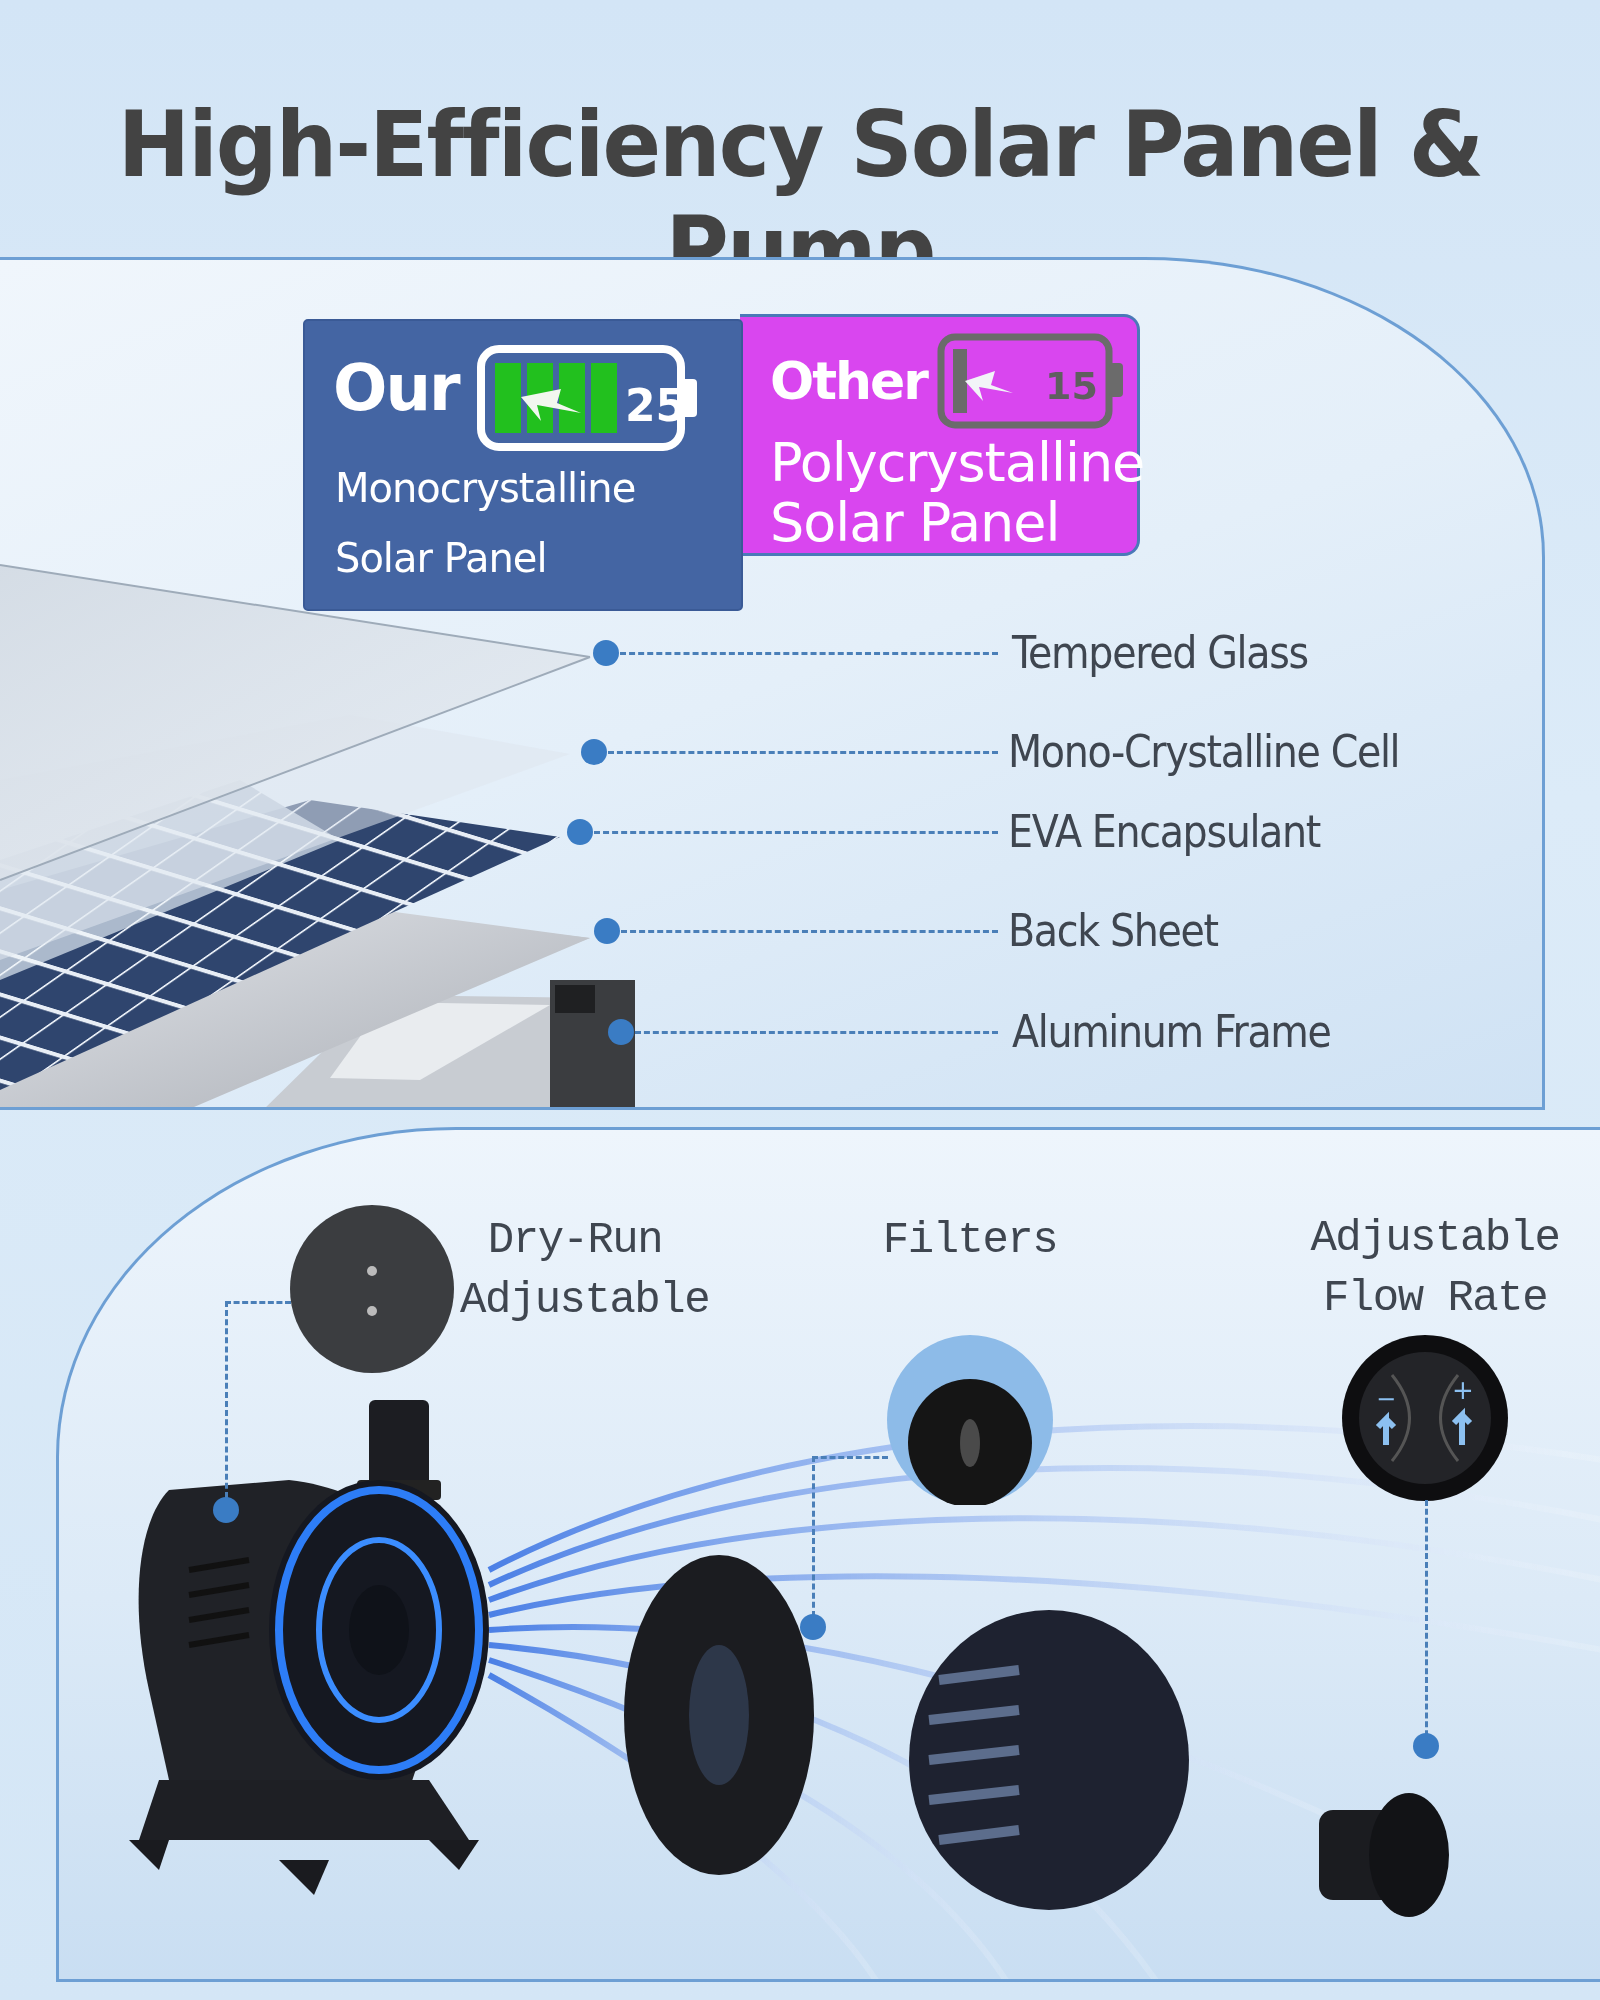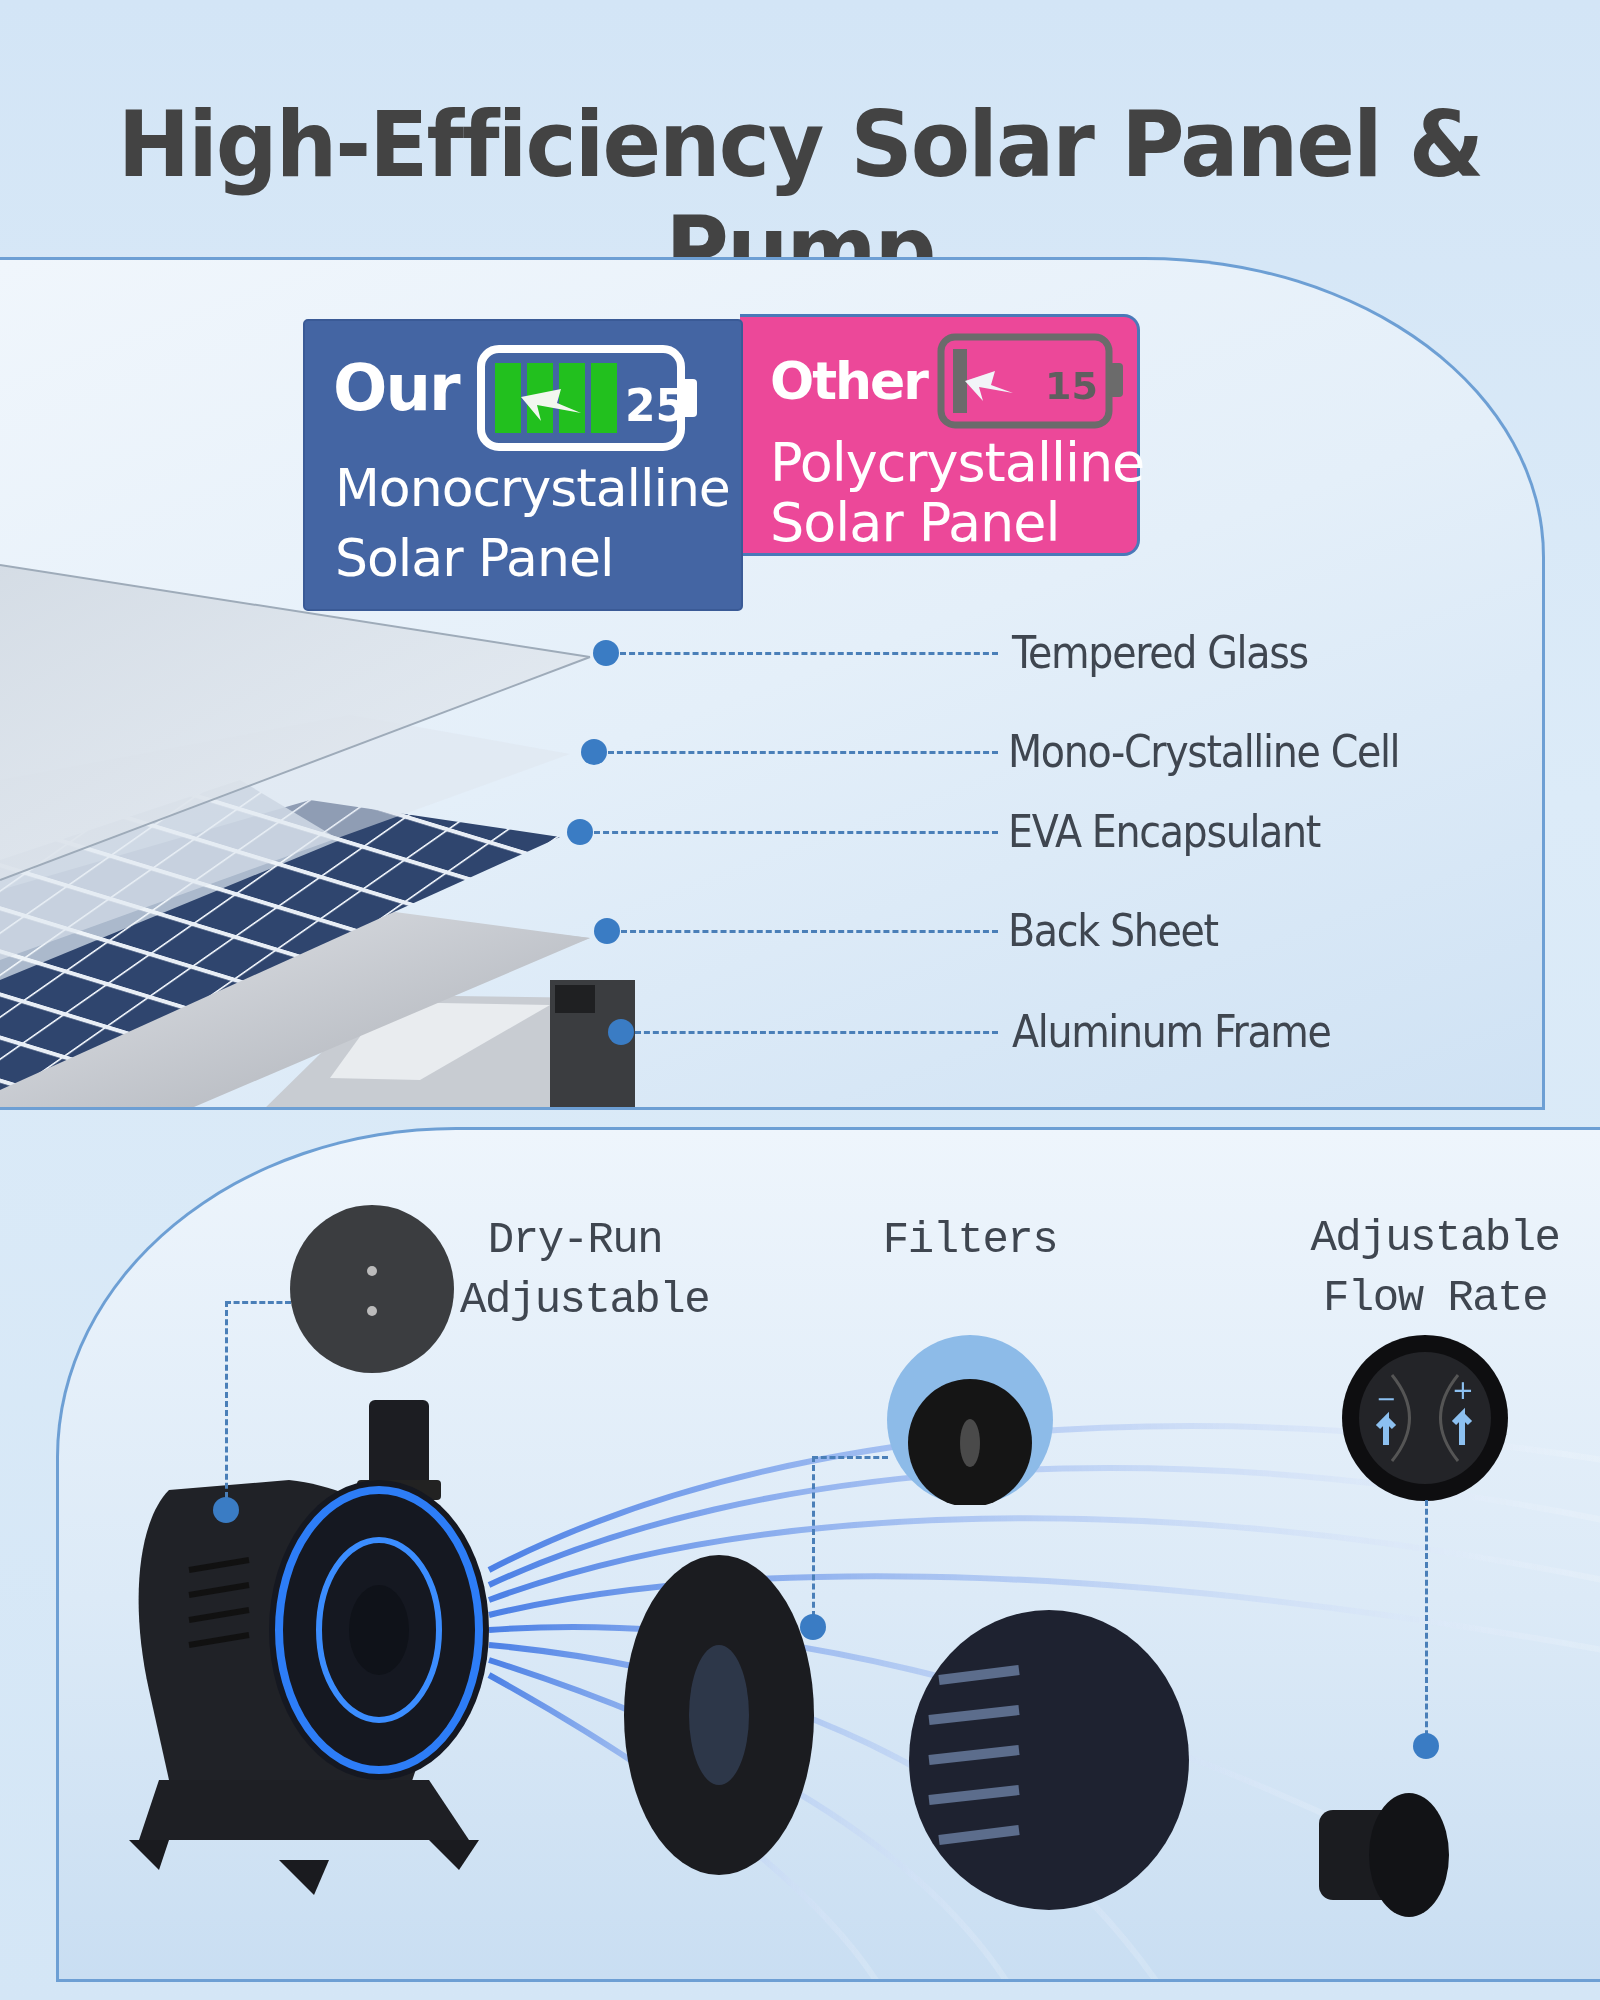--- a/index.html
+++ b/index.html
@@ -29,31 +29,31 @@
     overflow: hidden;
   }
 
   
   .box-our {
     position: absolute; left: 303px; top: 291px; width: 440px; height: 292px;
     background: #4465a3; border-radius: 5px; border: 2px solid #3a5a96; z-index: 5; margin-top: 28px;
   }
   .box-other {
     position: absolute; left: 740px; top: 314px; width: 400px; height: 242px;
-    background: #ec4899; border-radius: 0 16px 16px 0; border: 3px solid #4a79b8; border-left: none; z-index: 4;
+    background: #d946ef; border-radius: 0 16px 16px 0; border: 3px solid #4a79b8; border-left: none; z-index: 4;
   }
   .our-label {
     position: absolute; left: 28px; top: 30px; font-size: 64px; font-weight: 700; color: #fff;
     font-family: "DejaVu Sans", sans-serif; letter-spacing: -2px;
   }
   .other-label {
     position: absolute; left: 30px; top: 34px; font-size: 52px; font-weight: 700; color: #fff;
     font-family: "DejaVu Sans", sans-serif; letter-spacing: -2px;
   }
-  .sub-our { position: absolute; left: 30px; top: 132px; font-size: 52px; line-height: 70px; color: #fff; letter-spacing: -1px; font-family: "DejaVu Sans", sans-serif; }
+  .sub-our { position: absolute; left: 30px; top: 132px; font-size: 40px; line-height: 70px; color: #fff; letter-spacing: -1px; font-family: "DejaVu Sans", sans-serif; }
   .sub-other { position: absolute; left: 30px; top: 116px; font-size: 54px; line-height: 60px; color: #fff; letter-spacing: -1px; font-family: "DejaVu Sans", sans-serif; }
 
   .batt-our { position: absolute; left: 172px; top: 24px; width: 225px; height: 106px; }
   .batt-other { position: absolute; left: 197px; top: 16px; width: 190px; height: 96px; }
 
   
   .layer-row { position: absolute; left: 0; height: 40px; width: 1600px; z-index: 6; }
   .layer-dot { position: absolute; width: 26px; height: 26px; border-radius: 50%; background: #3a7cc4; top: 7px; }
   .layer-line { position: absolute; top: 19px; border-top: 3px dashed #4a7fb8; }
   .layer-text {

